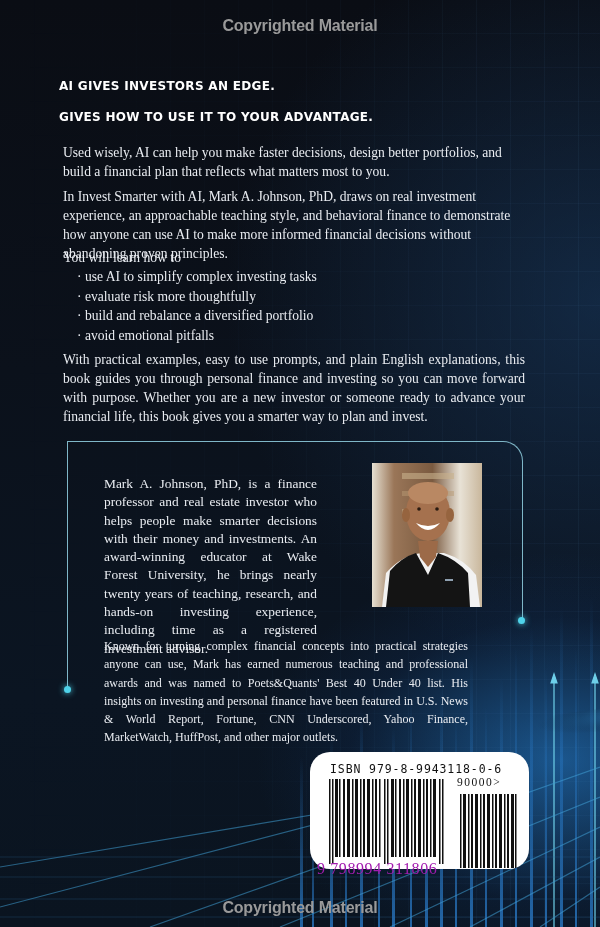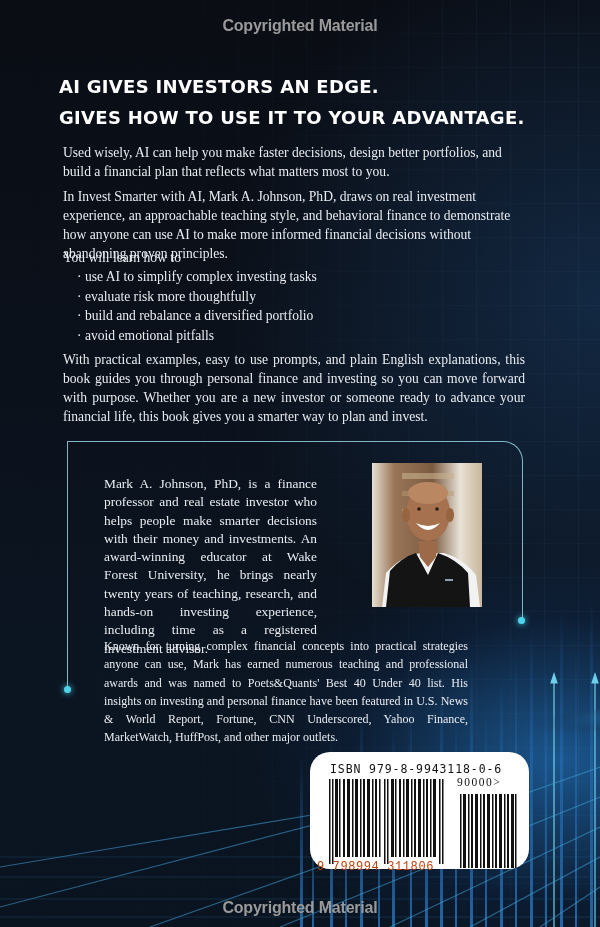--- a/index.html
+++ b/index.html
@@ -31,21 +31,21 @@
       position: absolute; left: 0; right: 0; text-align: center;
       font-family: "Liberation Sans", sans-serif; font-weight: bold;
       font-size: 16px; color: #9a9a9a; letter-spacing: -0.2px;
     }
     .copyright-top { top: 17px; }
     .copyright-bottom { top: 899px; }
 
     .headline {
       position: absolute; left: 59px; top: 71px;
       font-family: "DejaVu Sans", sans-serif; font-weight: bold;
-      color: #ffffff; font-size: 18px; letter-spacing: 0.3px; line-height: 31px;
+      color: #ffffff; font-size: 12px; letter-spacing: 0.3px; line-height: 31px;
     }
     .headline div { white-space: nowrap; }
 
     .body-copy {
       position: absolute; left: 63px; width: 462px;
       font-family: "Liberation Serif", serif; color: #e9ecf1;
       font-size: 13.6px; line-height: 19px;
     }
     .body-copy p { margin: 0; }
     .p1 { top: 143px; }
@@ -99,21 +99,21 @@
       font-family: "DejaVu Sans Mono", monospace; font-size: 11.5px; color: #111;
       letter-spacing: 0.9px; white-space: nowrap;
     }
     .price-text {
       position: absolute; left: 147px; top: 24px;
       font-family: Liberation Serif, serif; font-size: 11.5px; color: #111;
       letter-spacing: 1.5px;
     }
     .ean-digits {
       position: absolute; left: 7px; top: 108px;
-      font-family: Liberation Mono, monospace; font-size: 12px; color: #c2410c;
+      font-family: Liberation Serif, serif; font-size: 16px; color: #a21caf;
       letter-spacing: 0.6px; white-space: pre;
     }
     .bars-main { position: absolute; left: 19px; top: 27px; }
     .bars-addon { position: absolute; left: 150px; top: 42px; }
   </style>
 </head>
 <body>
 
 <div class="cover">
   <div class="grid"></div>

